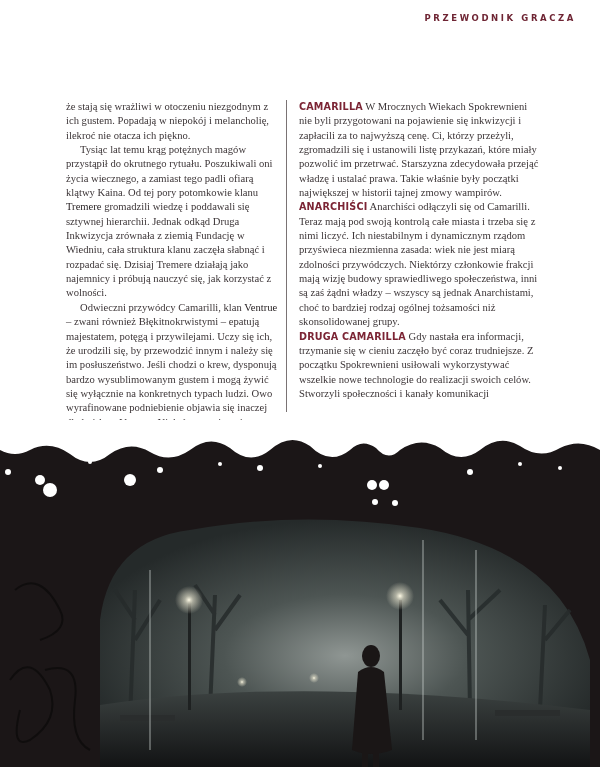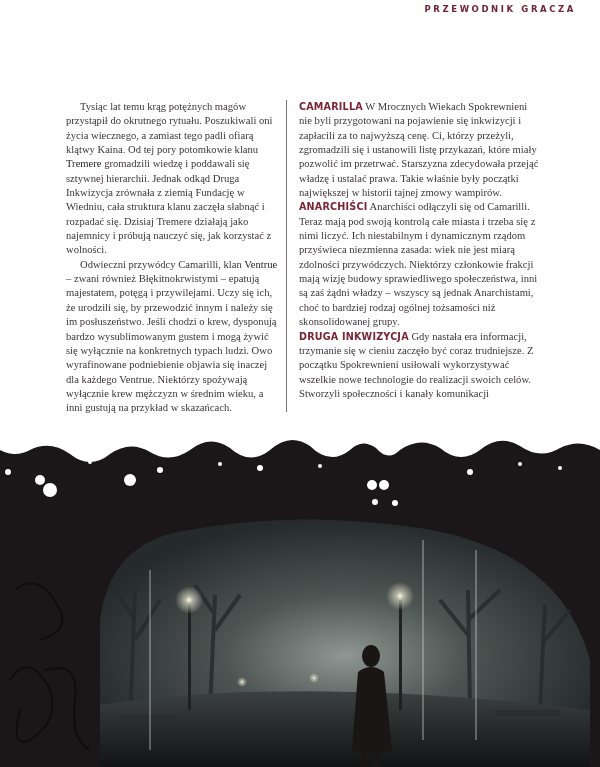--- a/index.html
+++ b/index.html
@@ -1,20 +1,20 @@
 <!DOCTYPE html>
 <html><head>
   <meta charset="utf-8">
   <style>
     * { box-sizing: border-box; margin: 0; padding: 0; }
     html, body { width: 600px; height: 767px; overflow: hidden; background: #ffffff; }
     body { position: relative; font-family: "Liberation Serif", "DejaVu Serif", serif; color: #3a3436; }
 
     .running-header {
-      position: absolute; top: 4px; right: 24px;
+      position: absolute; top: 13px; right: 24px;
       font-family: "DejaVu Sans", "Liberation Sans", sans-serif;
       font-weight: bold; font-size: 8.5px; letter-spacing: 2.6px;
       color: #6e2433;
     }
 
     .col {
       position: absolute; top: 100px;
       font-size: 10.6px; line-height: 14.35px; color: #3c3537;
     }
     .col-left { left: 66px; width: 214px; }
@@ -41,41 +41,44 @@
     }
     .ink-edge { position: absolute; left: 0; top: 0; width: 600px; height: 110px; }
     .scene { position: absolute; left: 0; top: 0; width: 600px; height: 347px; }
   </style>
 </head>
 <body>
 
 <div class="running-header">PRZEWODNIK GRACZA</div>
 
 <div class="col col-left">
+  <p>
+    <span>że stają się wrażliwi w otoczeniu niezgodnym z ich gustem. Popadają w niepokój i melancholię, ilekroć nie otacza ich piękno.</span>
+  </p>
   <p class="indent">
     <span>Tysiąc lat temu krąg potężnych magów przystąpił do okrutnego rytuału. Poszukiwali oni życia wiecznego, a zamiast tego padli ofiarą klątwy Kaina. Od tej pory potomkowie klanu </span><b>Tremere</b><span> gromadzili wiedzę i poddawali się sztywnej hierarchii. Jednak odkąd Druga Inkwizycja zrównała z ziemią Fundację w Wiedniu, cała struktura klanu zaczęła słabnąć i rozpadać się. Dzisiaj Tremere działają jako najemnicy i próbują nauczyć się, jak korzystać z wolności.</span>
   </p>
   <p class="indent">
     <span>Odwieczni przywódcy Camarilli, klan </span><b>Ventrue</b><span> – zwani również Błękitnokrwistymi – epatują majestatem, potęgą i przywilejami. Uczy się ich, że urodzili się, by przewodzić innym i należy się im posłuszeństwo. Jeśli chodzi o krew, dysponują bardzo wysublimowanym gustem i mogą żywić się wyłącznie na konkretnych typach ludzi. Owo wyrafinowane podniebienie objawia się inaczej dla każdego Ventrue. Niektórzy spożywają wyłącznie krew mężczyzn w średnim wieku, a inni gustują na przykład w skazańcach.</span>
   </p>
 </div>
 
 <div class="divider"></div>
 
 <div class="col col-right">
   <p class="section">
     <span class="section-title">CAMARILLA</span>
     <span>W Mrocznych Wiekach Spokrewnieni nie byli przygotowani na pojawienie się inkwizycji i zapłacili za to najwyższą cenę. Ci, którzy przeżyli, zgromadzili się i ustanowili listę przykazań, które miały pozwolić im przetrwać. Starszyzna zdecydowała przejąć władzę i ustalać prawa. Takie właśnie były początki największej w historii tajnej zmowy wampirów.</span>
   </p>
   <p class="section">
     <span class="section-title">ANARCHIŚCI</span>
     <span>Anarchiści odłączyli się od Camarilli. Teraz mają pod swoją kontrolą całe miasta i trzeba się z nimi liczyć. Ich niestabilnym i dynamicznym rządom przyświeca niezmienna zasada: wiek nie jest miarą zdolności przywódczych. Niektórzy członkowie frakcji mają wizję budowy sprawiedliwego społeczeństwa, inni są zaś żądni władzy – wszyscy są jednak Anarchistami, choć to bardziej rodzaj ogólnej tożsamości niż skonsolidowanej grupy.</span>
   </p>
   <p class="section">
-    <span class="section-title">DRUGA INKWIZYCJA</span>
+    <span class="section-title">DRUGA CAMARILLA</span>
     <span>Gdy nastała era informacji, trzymanie się w cieniu zaczęło być coraz trudniejsze. Z początku Spokrewnieni usiłowali wykorzystywać wszelkie nowe technologie do realizacji swoich celów. Stworzyli społeczności i kanały komunikacji</span>
   </p>
 </div>
 
 <div class="illustration">
   <svg class="scene" viewBox="0 0 600 347" preserveAspectRatio="none">
     <defs>
       <radialGradient id="fog" cx="0.5" cy="0.55" r="0.55">
         <stop offset="0" stop-color="#8f9693"></stop>
         <stop offset="0.45" stop-color="#4d5553"></stop>

